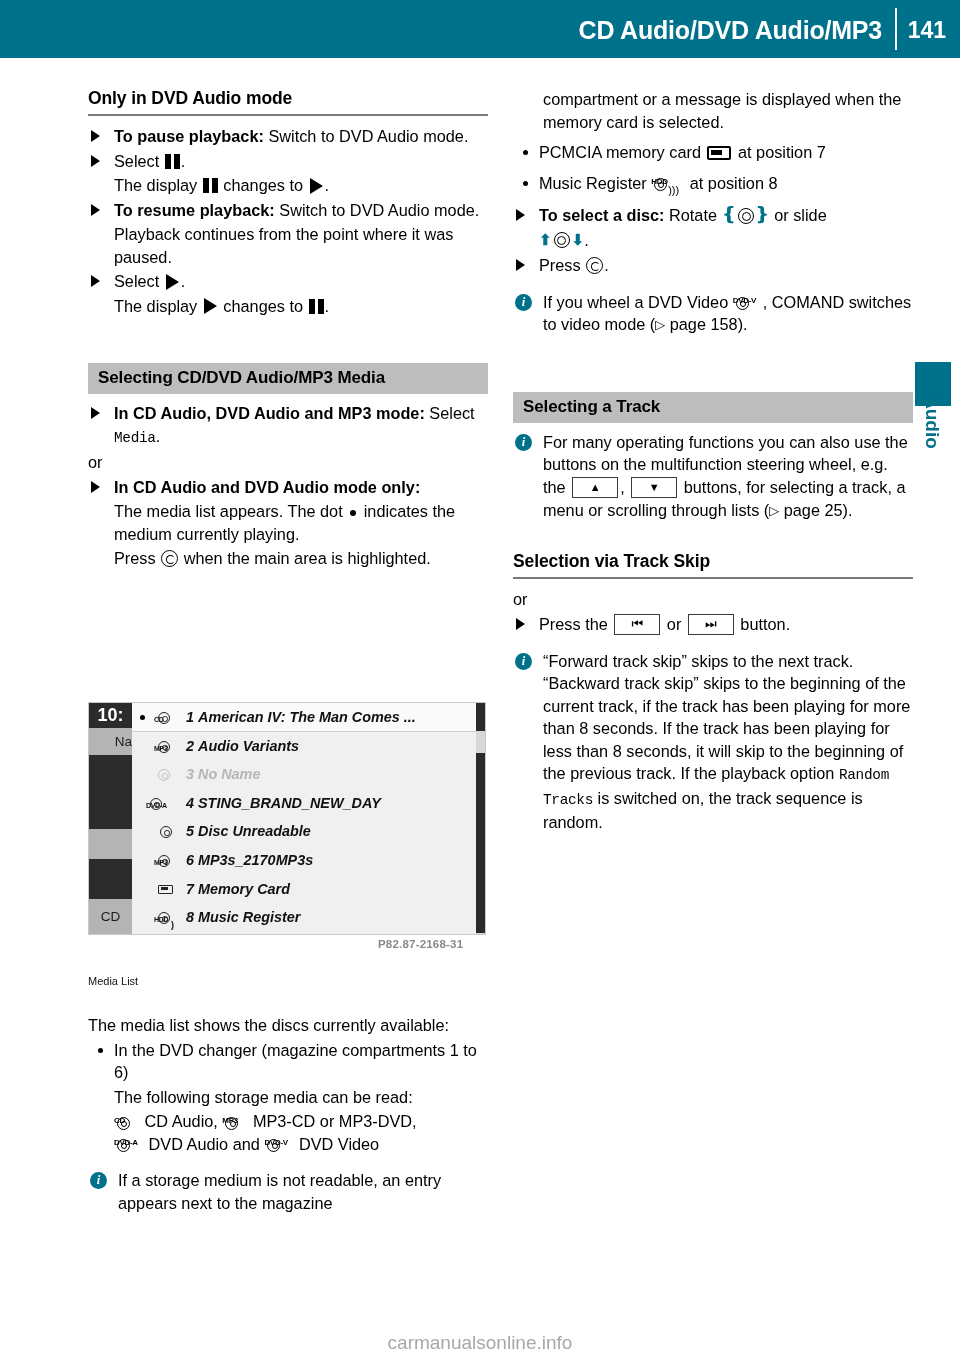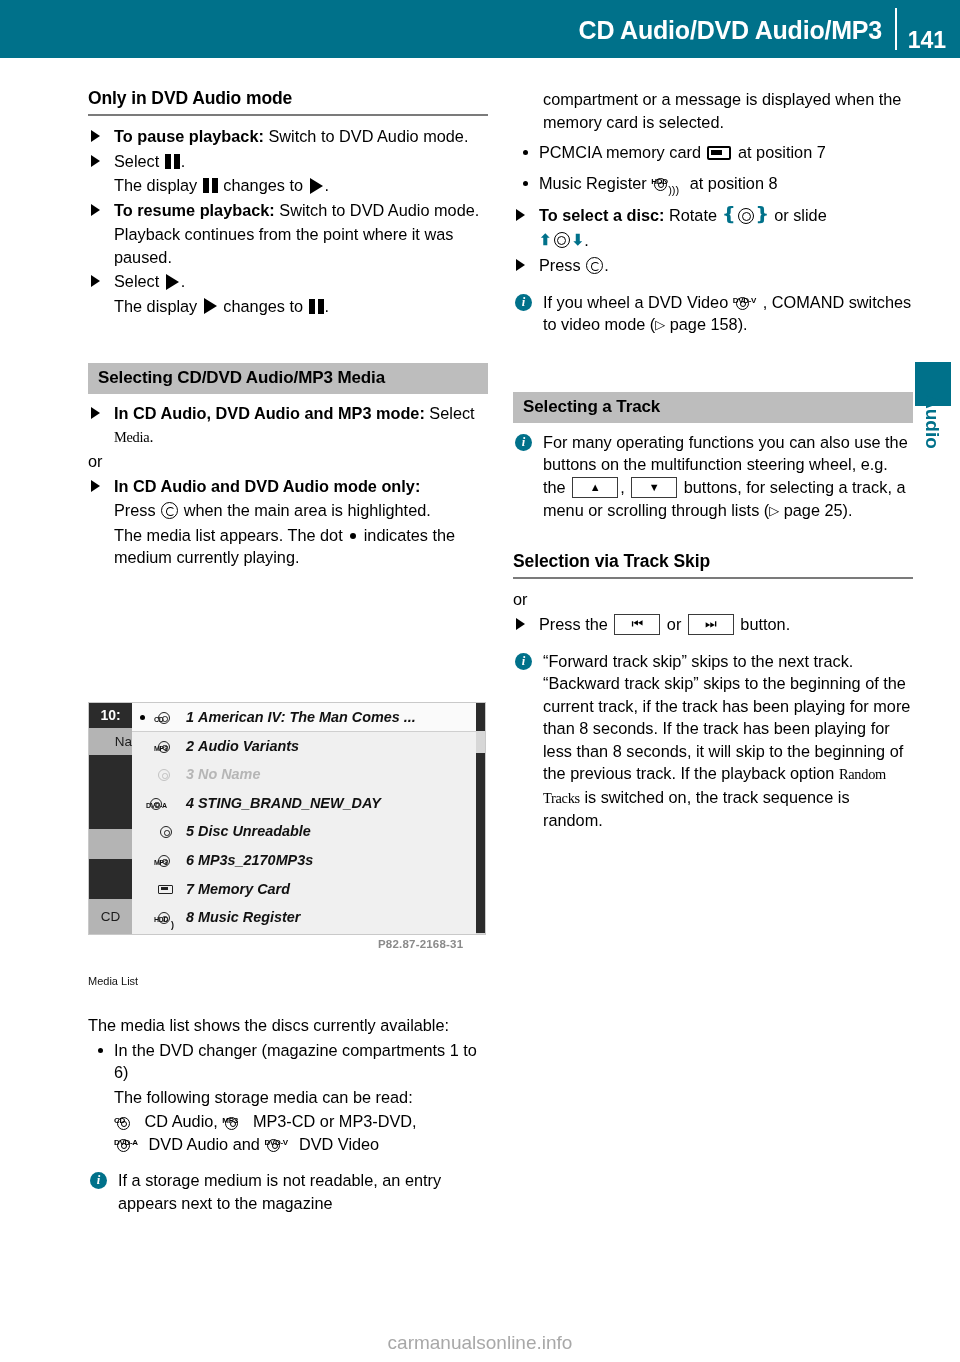--- a/index.html
+++ b/index.html
@@ -20,21 +20,21 @@
   .header-title {
     position: absolute; right: 78px; top: 16px;
     color: #fff; font-size: 25px; font-weight: bold;
     letter-spacing: -0.2px; white-space: nowrap;
   }
   .header-div {
     position: absolute; right: 63px; top: 8px; width: 2px; height: 42px;
     background: #ffffff;
   }
   .header-page {
-    position: absolute; right: 14px; top: 27px;
+    position: absolute; right: 14px; top: 17px;
     color: #fff; font-size: 23px; font-weight: bold; text-align: right;
   }
 
   
   .side-tab-block {
     position: absolute; left: 915px; top: 362px; width: 36px; height: 44px;
     background: #00718A;
   }
   .side-tab-label {
     position: absolute; left: 898px; top: 420px; width: 70px;
@@ -95,21 +95,21 @@
   .note .iicon {
     position: absolute; left: 2px; top: 3px;
     width: 17px; height: 17px; border-radius: 50%;
     background: #00718A; color: #fff;
     font-size: 12.5px; font-weight: bold; font-style: italic;
     text-align: center; line-height: 17px;
     font-family: "Liberation Serif", serif;
   }
 
   
-  .ui-str { font-family: Liberation Serif, serif; font-size: 14.4px; letter-spacing: -0.3px; }
+  .ui-str { font-family: Liberation Mono, monospace; font-size: 14.4px; letter-spacing: -0.3px; }
 
   
   .g { display: inline-block; vertical-align: middle; }
 
   .g-pause { width: 17px; height: 15px; position: relative; top: -1px; }
   .g-pause i { position: absolute; top: 0; width: 6px; height: 15px; background: #000; display:block; }
   .g-pause i:first-child { left: 1px; }
   .g-pause i:last-child  { left: 10px; }
 
   .g-play {
@@ -206,21 +206,21 @@
 
   
   .shot {
     position: absolute; left: 88px; top: 702px;
     width: 398px; height: 233px;
     background: #e9e9e9;
     border: 1px solid #c9c9c9;
   }
   .shot-left { position: absolute; left: 0; top: 0; width: 43px; height: 231px; }
   .shot-left .cell { position: absolute; left: 0; width: 43px; }
-  .shot-time { top: 0; height: 25px; background: #2b2b2b; color: #fff; font-size: 14px; font-weight: bold; line-height: 25px; text-align: center; }
+  .shot-time { top: 0; height: 25px; background: #2b2b2b; color: #fff; font-size: 18px; font-weight: bold; line-height: 25px; text-align: center; }
   .shot-nav  { top: 25px; height: 27px; background: #b4b4b4; color: #1c1c1c; font-size: 13.5px; line-height: 27px; text-align: right; }
   .shot-b1   { top: 52px; height: 74px; background: #2b2b2b; }
   .shot-b2   { top: 126px; height: 30px; background: #b4b4b4; }
   .shot-b3   { top: 156px; height: 40px; background: #2b2b2b; }
   .shot-cd   { top: 196px; height: 35px; background: #b4b4b4; color: #1c1c1c; font-size: 13.5px; line-height: 35px; text-align: center; }
 
   .shot-list {
     position: absolute; left: 43px; top: 0; right: 9px; height: 231px;
     background: #f0f0f0;
   }
@@ -342,24 +342,24 @@
       <b>In CD Audio, DVD Audio and MP3 mode:</b><span> Select </span><span class="ui-str">Media</span><span>.</span>
     </div>
 
     <div class="plain">or</div>
 
     <div class="step">
       <span class="arrow"></span>
       <b>In CD Audio and DVD Audio mode only:</b>
     </div>
     <div class="plain plain-indent">
+      <span>The media list appears. The dot </span><span style="display:inline-block;width:6px;height:6px;border-radius:50%;background:#000;vertical-align:middle;margin:0 3px"></span><span> indicates the medium currently playing.</span>
+    </div>
+    <div class="plain plain-indent">
       <span>Press </span><span class="g g-press"></span><span> when the main area is highlighted.</span>
-    </div>
-    <div class="plain plain-indent">
-      <span>The media list appears. The dot </span><span style="display:inline-block;width:6px;height:6px;border-radius:50%;background:#000;vertical-align:middle;margin:0 3px"></span><span> indicates the medium currently playing.</span>
     </div>
 
   </div>
 
   <div class="shot">
     <div class="shot-left">
       <div class="cell shot-time">10:</div>
       <div class="cell shot-nav">Na</div>
       <div class="cell shot-b1"></div>
       <div class="cell shot-b2"></div>

